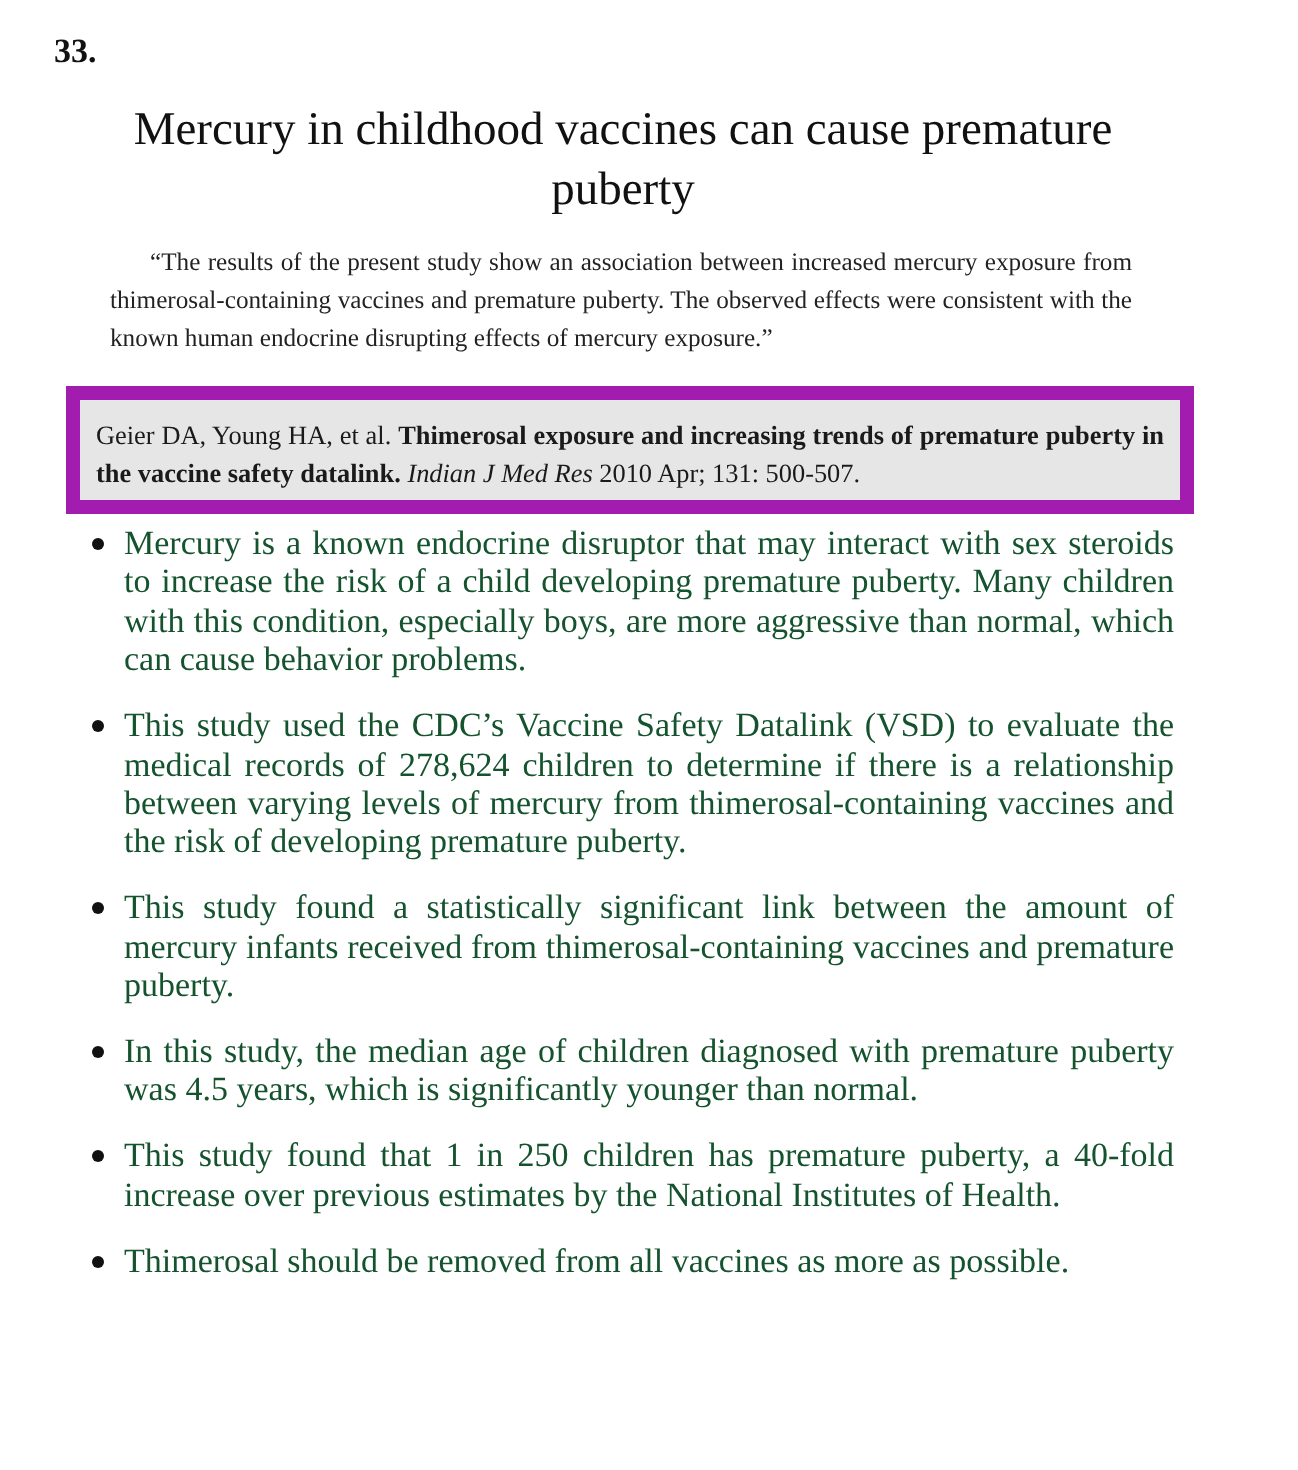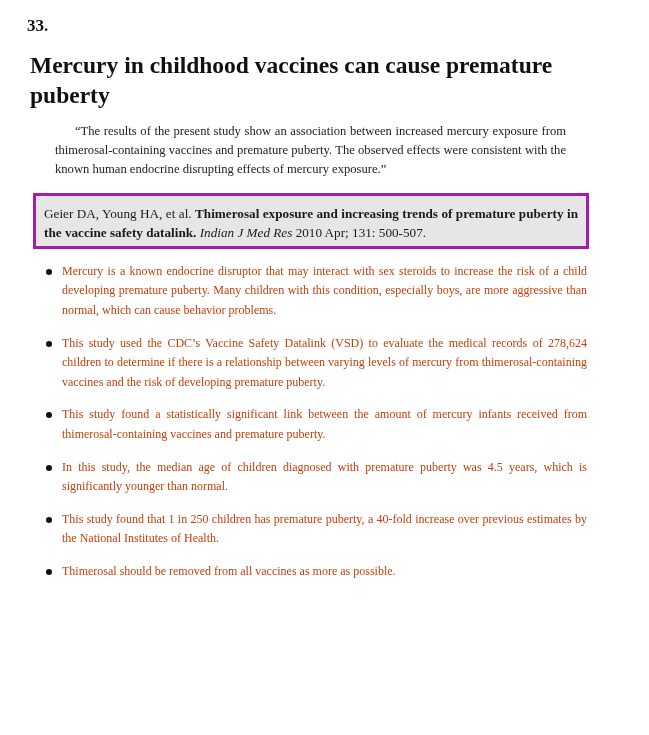--- a/index.html
+++ b/index.html
@@ -21,23 +21,23 @@
       top: 16px;
       font-size: 17px;
       font-weight: bold;
       color: #111;
     }
     .title {
       position: absolute;
       left: 30px;
       top: 50px;
       width: 563px;
-      text-align: left;
+      text-align: center;
       font-size: 23.5px;
-      font-weight: bold;
+      font-weight: normal;
       line-height: 30px;
       color: #111;
     }
     .quote {
       position: absolute;
       left: 55px;
       top: 122px;
       width: 511px;
       font-size: 12.6px;
       line-height: 19px;
@@ -47,46 +47,46 @@
       color: #222;
     }
     .citation-box {
       position: absolute;
       left: 33px;
       top: 193px;
       width: 534px;
       height: 34px;
       padding: 8px 8px 8px 8px;
       background: #e6e6e6;
-      border: 3px solid #a21caf;
+      border: 7px solid #a21caf;
       font-size: 13.2px;
       line-height: 19px;
       text-align: justify;
       text-align-last: left;
       color: #1a1a1a;
     }
     .citation-box .b { font-weight: bold; }
     .citation-box .i { font-style: italic; }
     .bullets {
       position: absolute;
       left: 44px;
       top: 262px;
       width: 543px;
       margin: 0;
       padding: 0;
       list-style: none;
     }
     .bullet {
       position: relative;
       padding-left: 18px;
-      font-size: 12px;
+      font-size: 17px;
       line-height: 19.4px;
       text-align: justify;
       text-align-last: left;
-      color: #c2410c;
+      color: #14532d;
       margin-bottom: 13.5px;
     }
     .bullet .dot {
       position: absolute;
       left: 2px;
       top: 7px;
       width: 6px;
       height: 6px;
       border-radius: 50%;
       background: #111;

